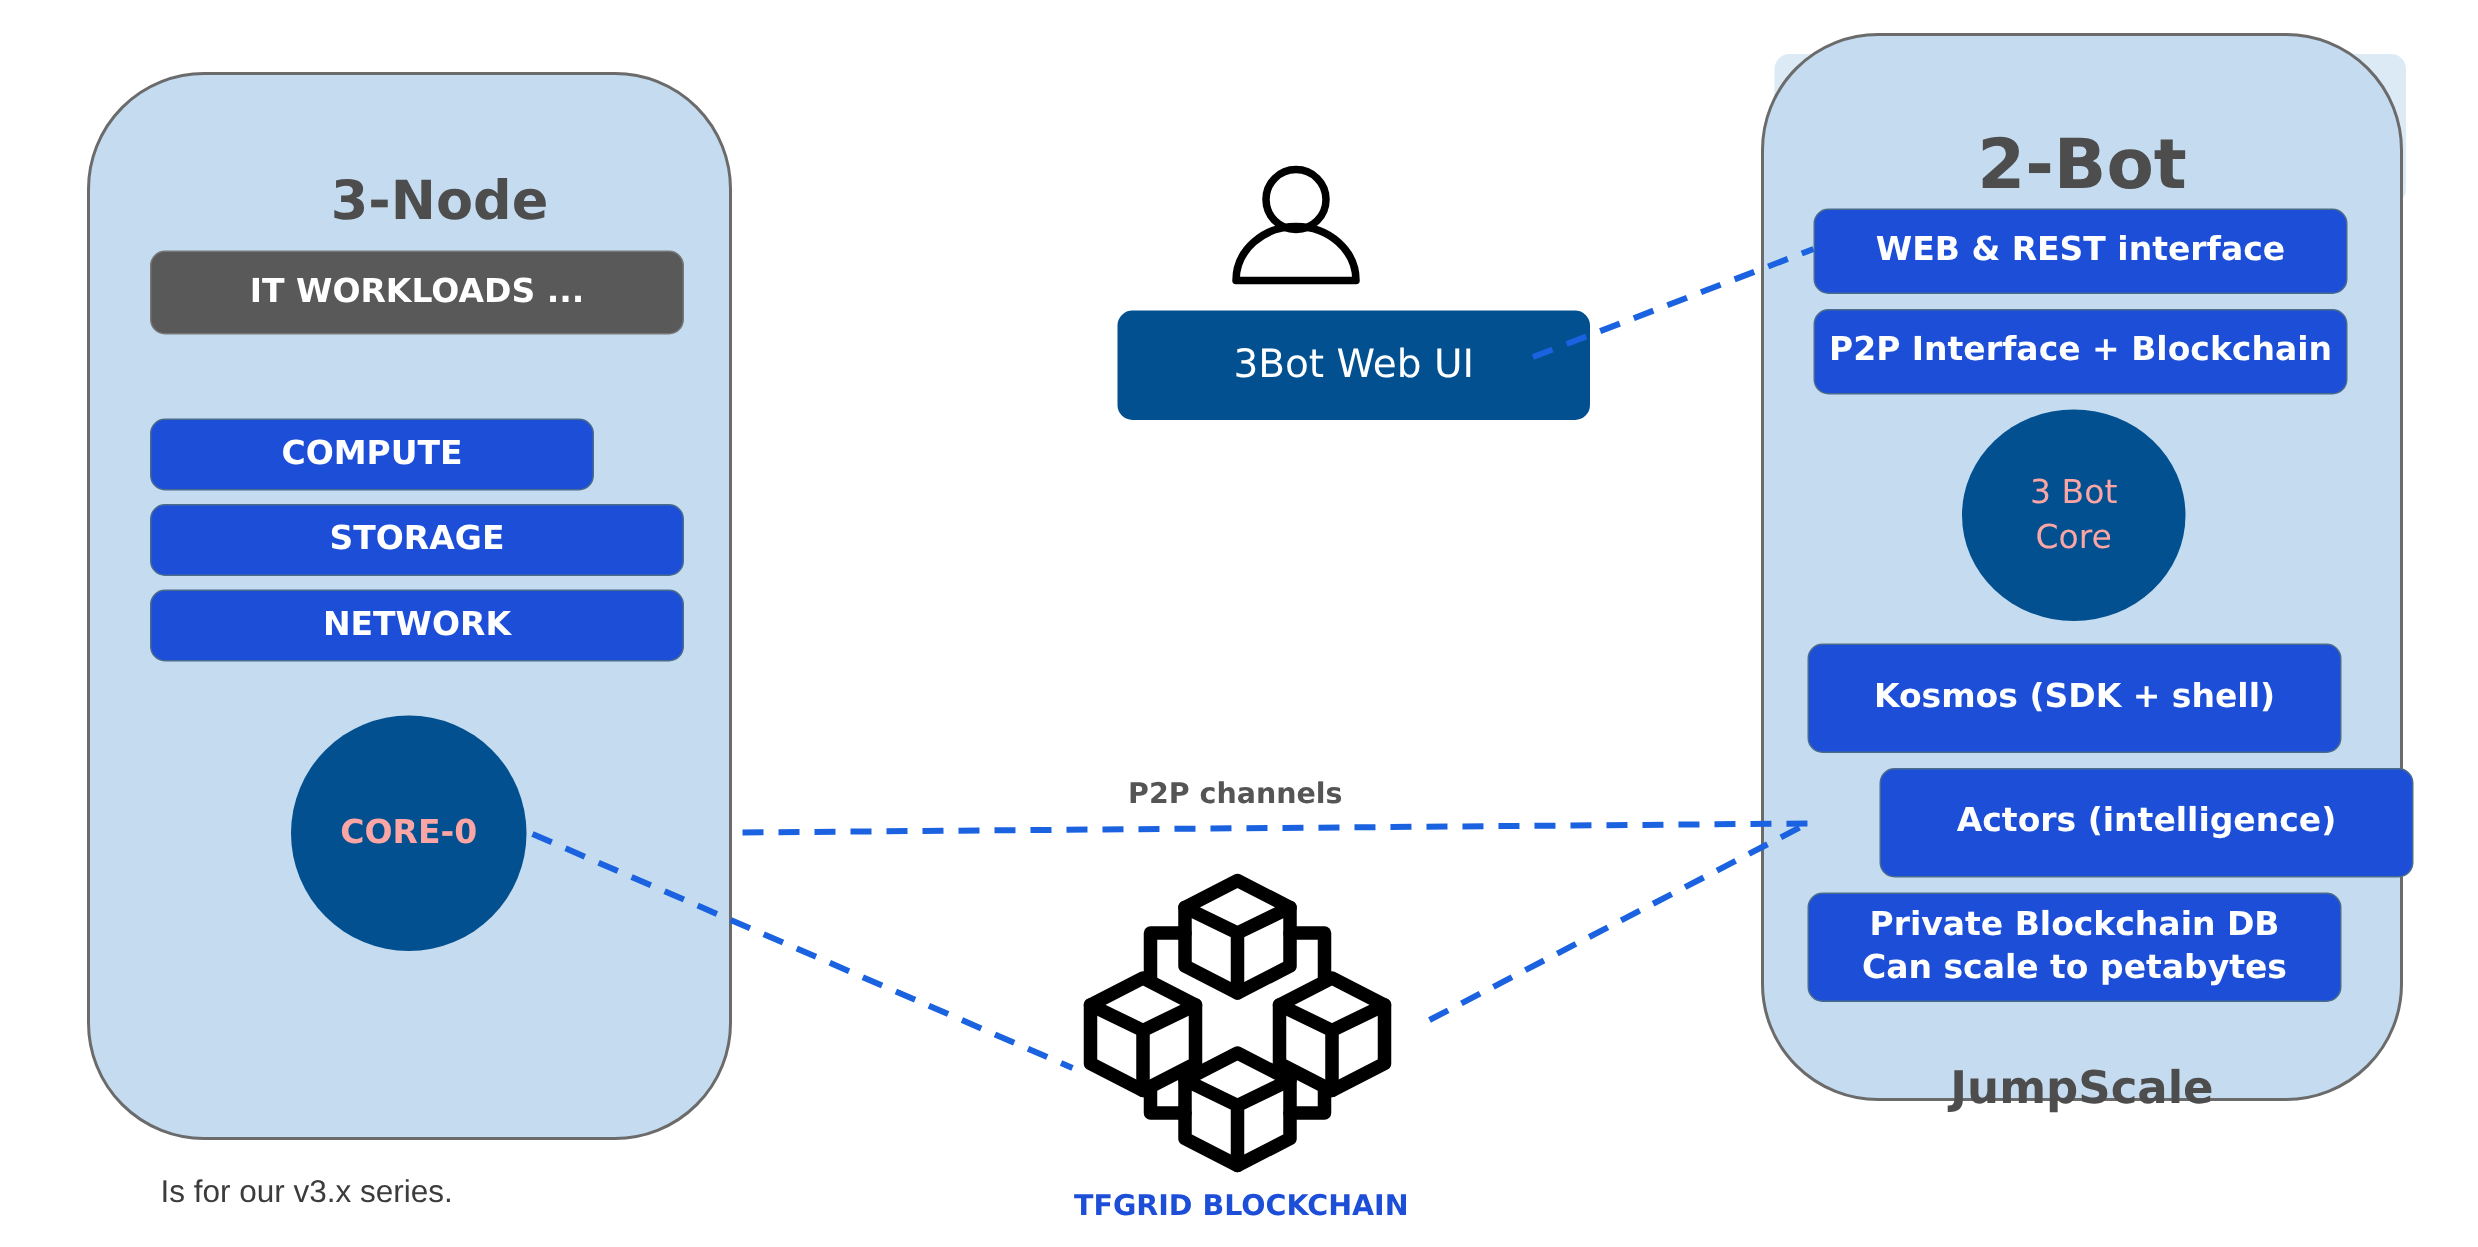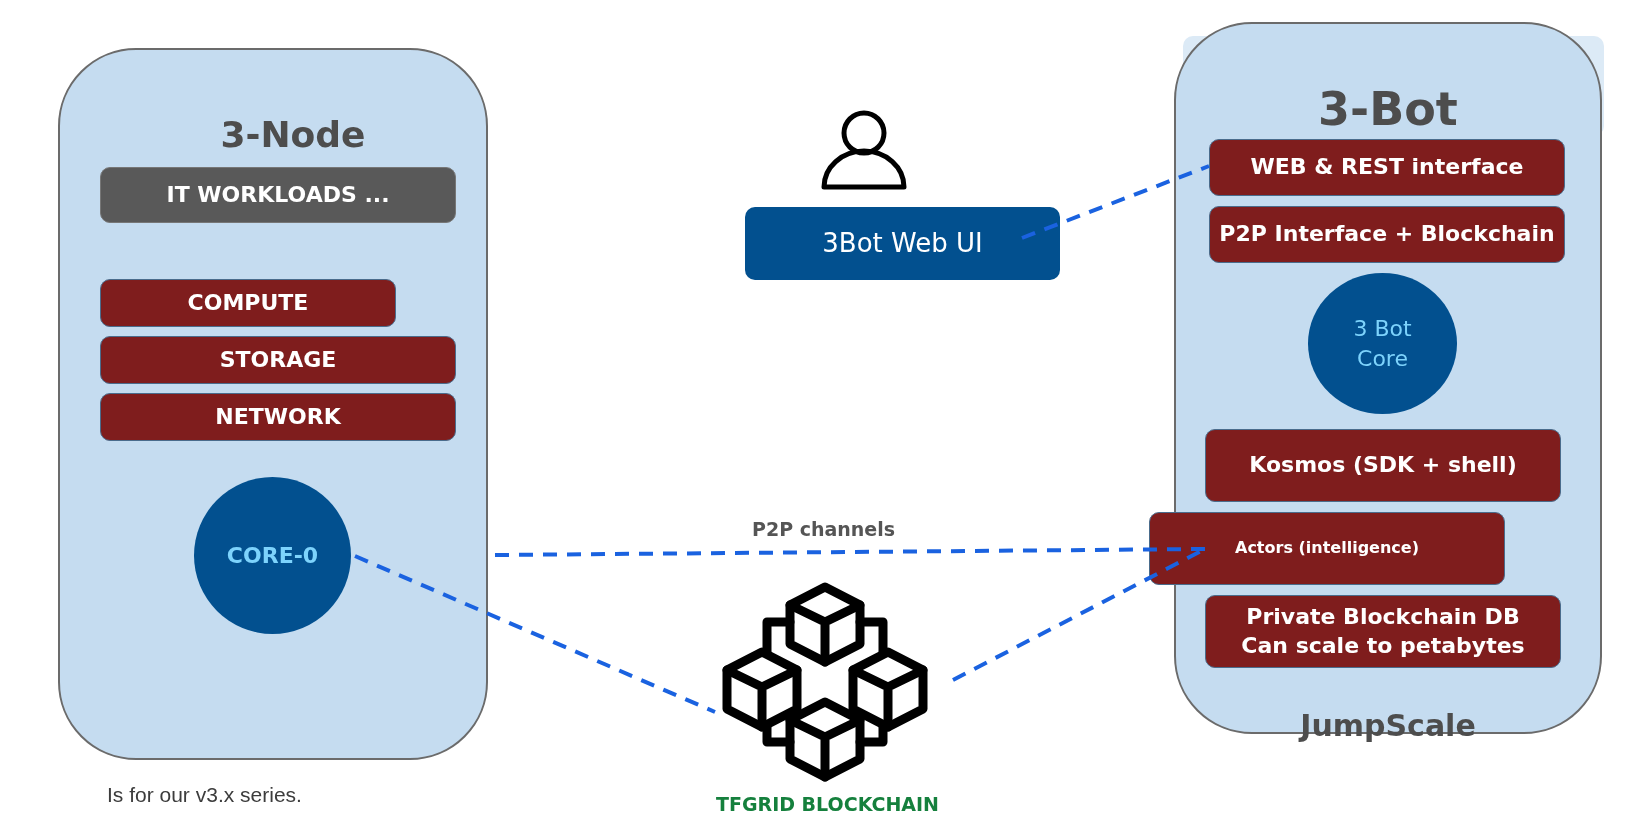--- a/index.html
+++ b/index.html
@@ -14,64 +14,64 @@
 
   .panel-title { position: absolute; left: 0; right: 0; text-align: center; color: #4d4d4d; font-weight: bold; }
   #node-title { top: 64px; font-size: 36px; padding-left: 40px; }
   #node-footer { top: 703px; font-size: 32px; }
   #bot-title { top: 58px; font-size: 46px; }
   #bot-footer { top: 684px; font-size: 30px; }
 
   .box { position: absolute; box-sizing: border-box; border-radius: 10px;
          display: flex; align-items: center; justify-content: center; text-align: center;
          color: #ffffff; font-weight: bold; line-height: 1.3; }
-  .blue { background: #7f1d1d; border: 1px solid #4a6c8c; }
+  .blue { background: #1d4ed8; border: 1px solid #4a6c8c; }
   .gray { background: #595959; border: 1px solid #777777; }
 
   .circle { position: absolute; border-radius: 50%; background: #02508f;
             display: flex; align-items: center; justify-content: center; text-align: center;
-            color: #7dd3fc; line-height: 1.35; }
+            color: #fca5a5; line-height: 1.35; }
 
   #webui-box { left: 707px; top: 207px; width: 315px; height: 73px; font-weight: normal; font-size: 26px;
                background: #02508f; border: none; margin-left: 38px; }
   #footnote { left: 107px; top: 783px; font-size: 21px; font-family: "Liberation Sans", sans-serif; color: #3c3c3c; }
   #p2p-label { left: 752px; top: 518px; font-size: 19px; font-weight: bold; color: #555555; }
-  #blockchain-label { left: 716px; top: 793px; font-size: 19px; font-weight: bold; color: #15803d; }
+  #blockchain-label { left: 716px; top: 793px; font-size: 19px; font-weight: bold; color: #1d4ed8; }
 
   svg.overlay { position: absolute; left: 0; top: 0; }
 </style>
 </head>
 <body>
 
 <div class="panel" id="node-panel">
   <div class="panel-title" id="node-title">3-Node</div>
 </div>
 
 <div class="box gray" style="left:100px;top:167px;width:356px;height:56px;font-size:22px;">IT WORKLOADS ...</div>
 <div class="box blue" style="left:100px;top:279px;width:296px;height:48px;font-size:22px;">COMPUTE</div>
 <div class="box blue" style="left:100px;top:336px;width:356px;height:48px;font-size:22px;">STORAGE</div>
 <div class="box blue" style="left:100px;top:393px;width:356px;height:48px;font-size:22px;">NETWORK</div>
 <div class="circle" style="left:194px;top:477px;width:157px;height:157px;font-size:22px;font-weight:bold;">CORE-0</div>
 
 <div class="abs" id="bot-panel-bg"></div>
 <div class="panel" id="bot-panel">
-  <div class="panel-title" id="bot-title">3-Bot</div>
+  <div class="panel-title" id="bot-title">2-Bot</div>
   <div class="panel-title" id="bot-footer">JumpScale</div>
 </div>
 
 <div class="box blue" style="left:1209px;top:139px;width:356px;height:57px;font-size:22px;">WEB &amp; REST interface</div>
 <div class="box blue" style="left:1209px;top:206px;width:356px;height:57px;font-size:22px;">P2P Interface + Blockchain</div>
 <div class="circle" style="left:1308px;top:273px;width:149px;height:141px;font-size:22px;">
   <div>
     <div>3 Bot</div>
     <div>Core</div>
   </div>
 </div>
 <div class="box blue" style="left:1205px;top:429px;width:356px;height:73px;font-size:22px;">Kosmos (SDK + shell)</div>
-<div class="box blue" style="left:1149px;top:512px;width:356px;height:73px;font-size:16px;">Actors (intelligence)</div>
+<div class="box blue" style="left:1253px;top:512px;width:356px;height:73px;font-size:22px;">Actors (intelligence)</div>
 <div class="box blue" style="left:1205px;top:595px;width:356px;height:73px;font-size:22px;">
   <div>
     <div>Private Blockchain DB</div>
     <div>Can scale to petabytes</div>
   </div>
 </div>
 
 <div class="abs" style="left:818px;top:107px;width:92px;height:84px;">
   <svg width="92" height="84" viewBox="0 0 92 84">
     <circle cx="46" cy="26" r="20" fill="none" stroke="#000" stroke-width="5"></circle>

